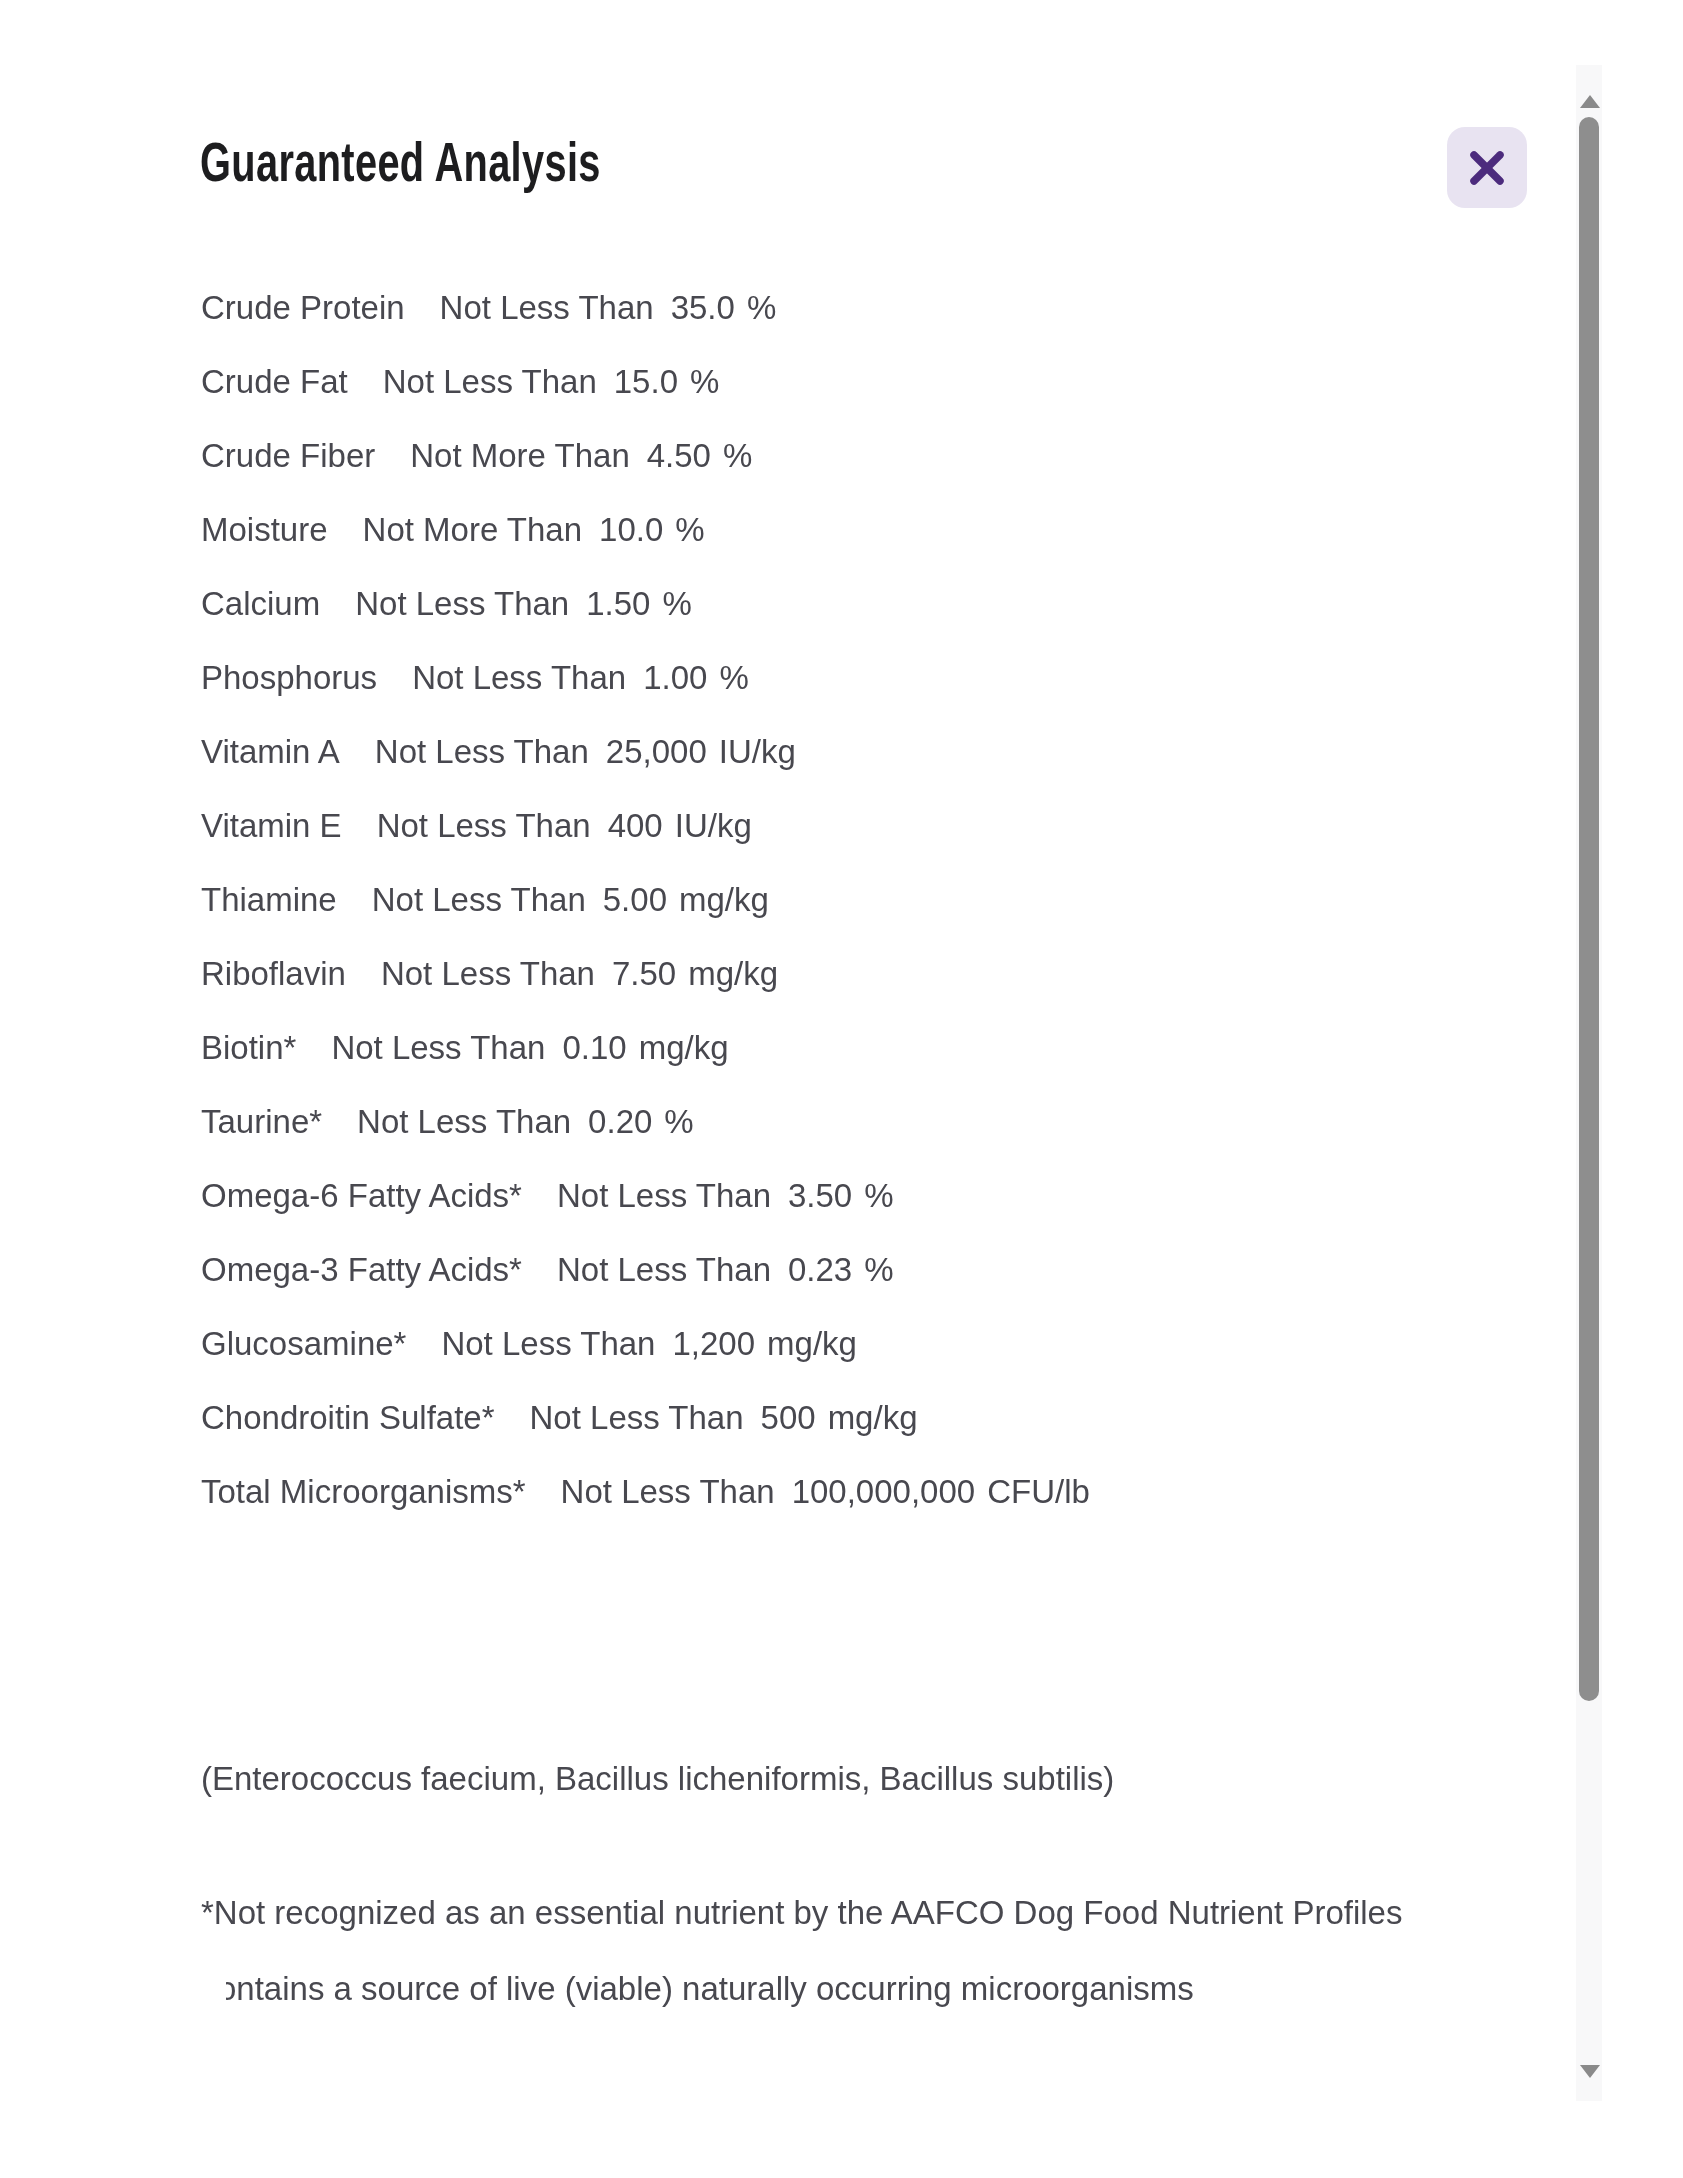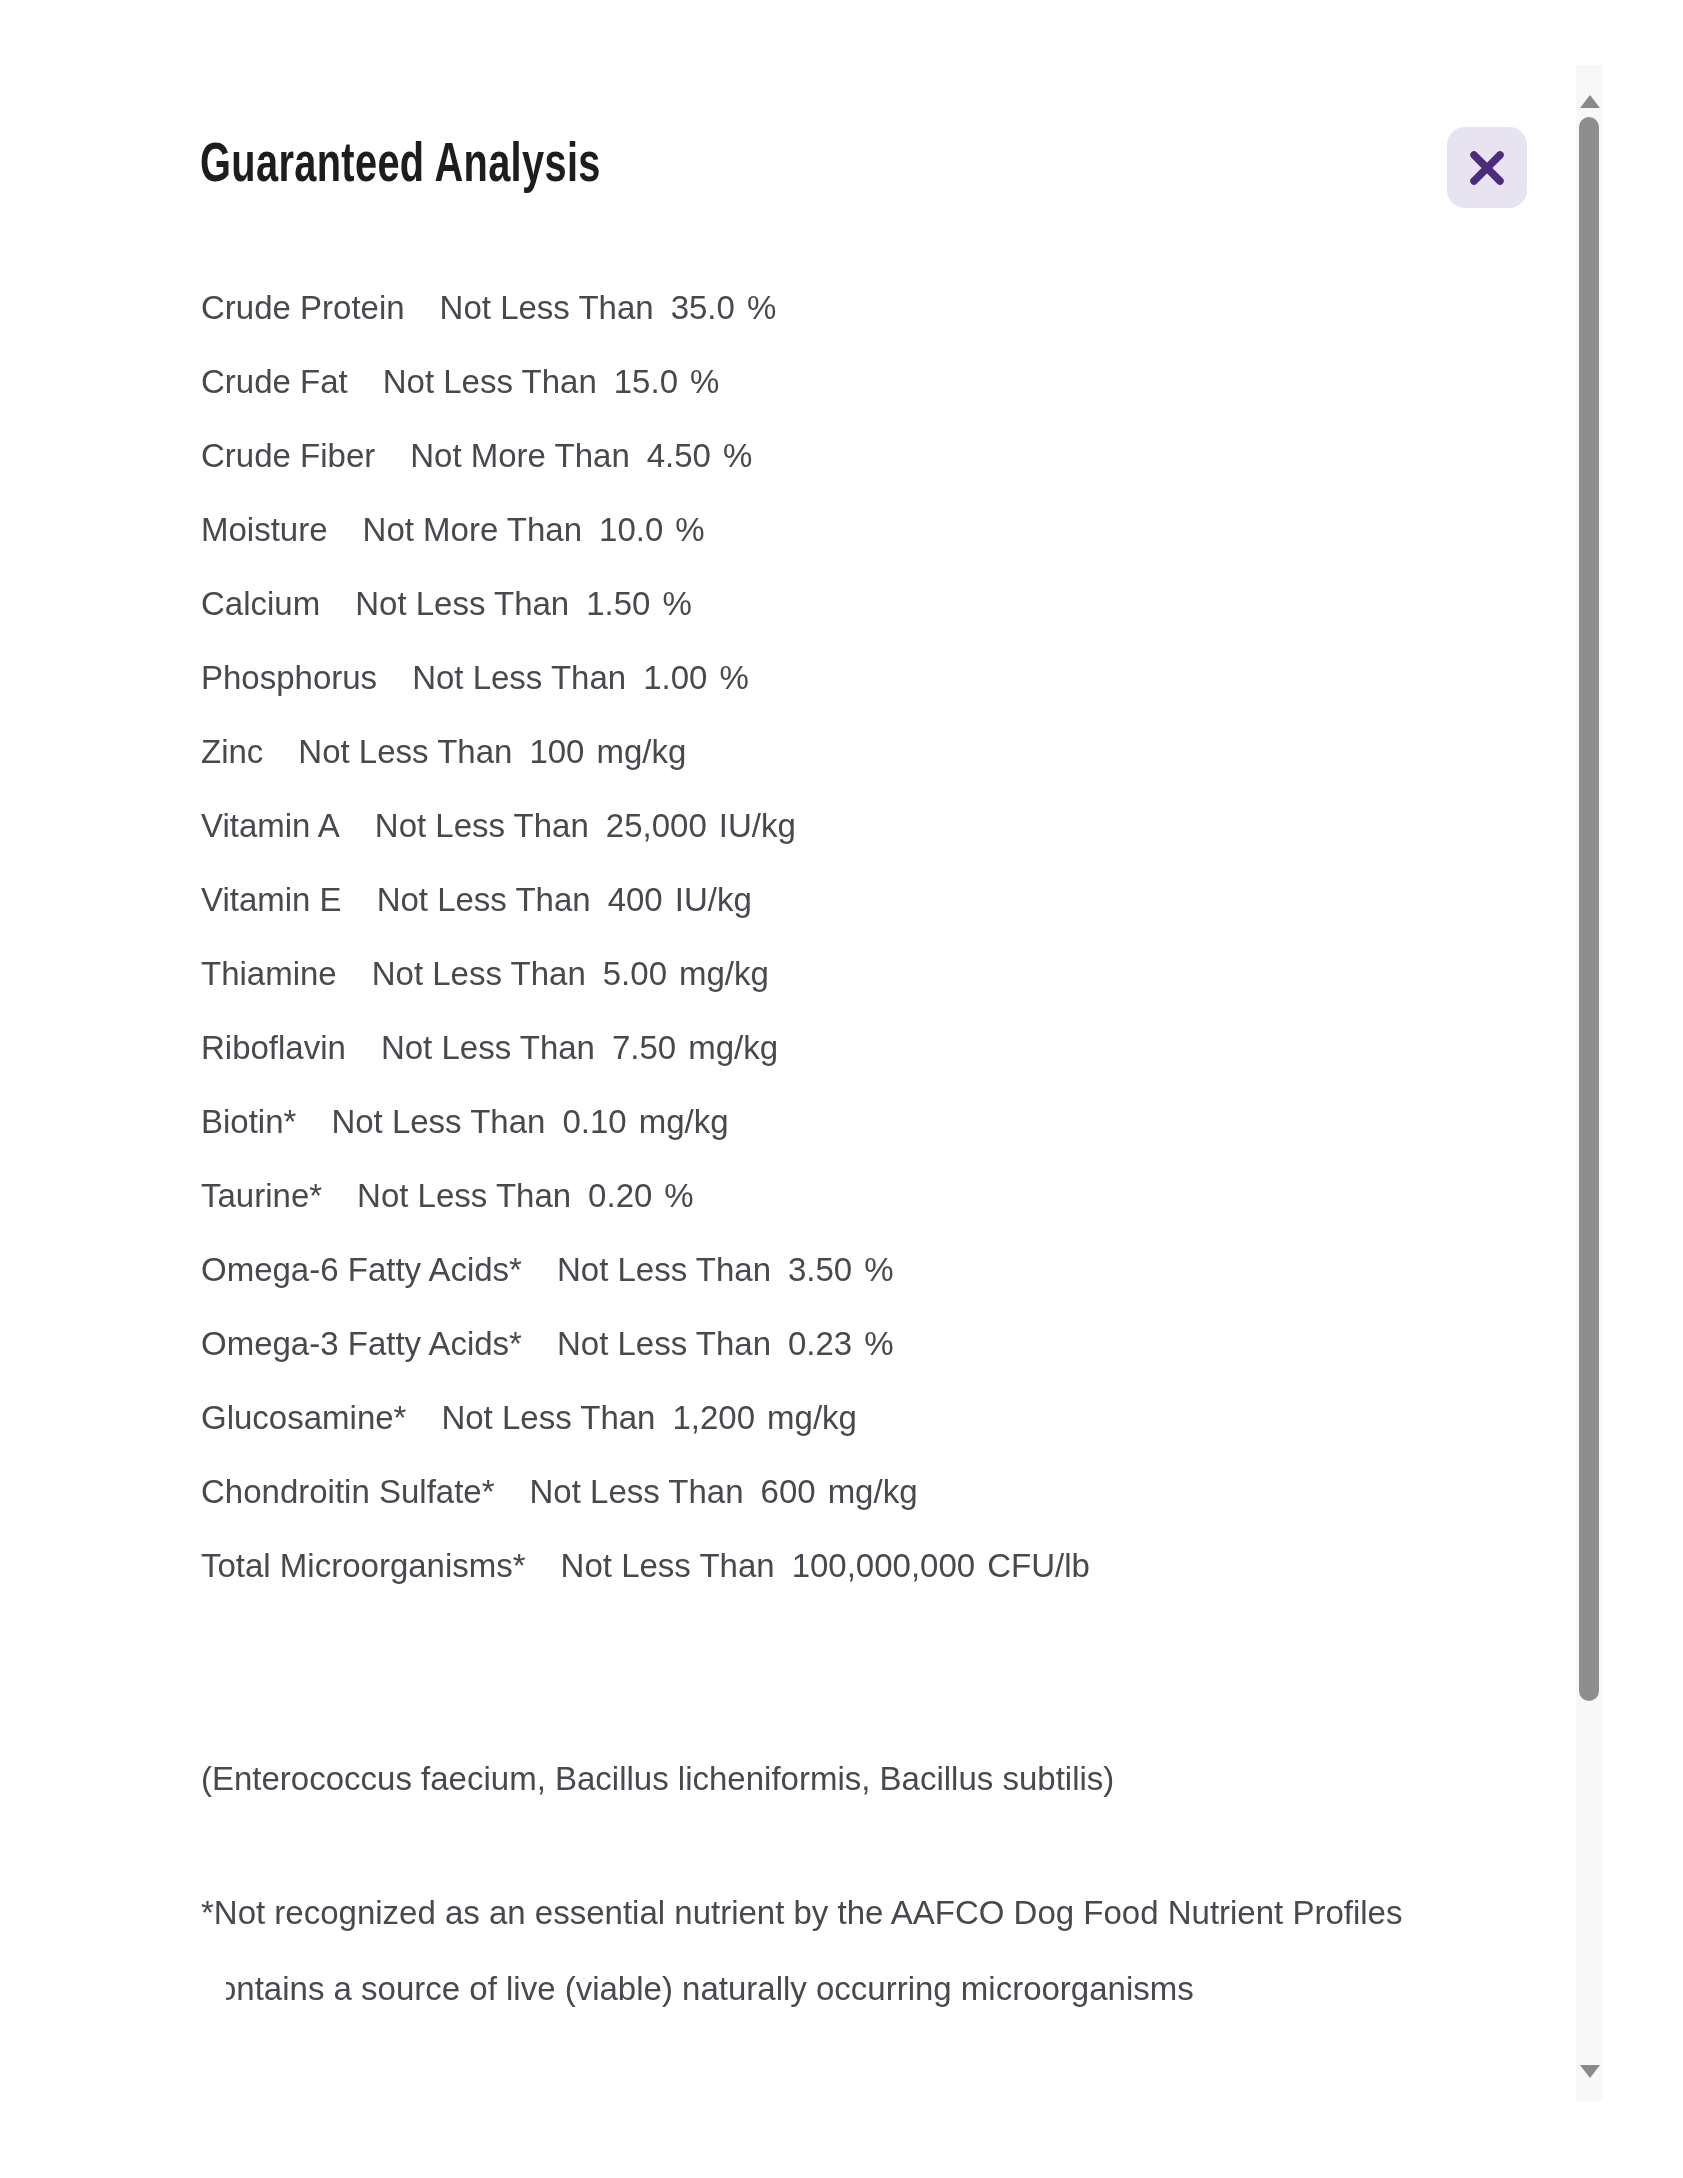--- a/index.html
+++ b/index.html
@@ -134,23 +134,20 @@
   </div>
 
   <div class="row">
     <span class="nname">Calcium</span><span class="qualifier">Not Less Than</span><span class="val">1.50</span><span class="unit">%</span>
   </div>
 
   <div class="row">
     <span class="nname">Phosphorus</span><span class="qualifier">Not Less Than</span><span class="val">1.00</span><span class="unit">%</span>
   </div>
 
-  <div class="row">
-    <span class="nname">Zinc</span><span class="qualifier">Not Less Than</span><span class="val">100</span><span class="unit">mg/kg</span>
-  </div>
 
   <div class="row">
     <span class="nname">Vitamin A</span><span class="qualifier">Not Less Than</span><span class="val">25,000</span><span class="unit">IU/kg</span>
   </div>
 
   <div class="row">
     <span class="nname">Vitamin E</span><span class="qualifier">Not Less Than</span><span class="val">400</span><span class="unit">IU/kg</span>
   </div>
 
   <div class="row">
@@ -176,21 +173,21 @@
 
   <div class="row">
     <span class="nname">Omega-3 Fatty Acids*</span><span class="qualifier">Not Less Than</span><span class="val">0.23</span><span class="unit">%</span>
   </div>
 
   <div class="row">
     <span class="nname">Glucosamine*</span><span class="qualifier">Not Less Than</span><span class="val">1,200</span><span class="unit">mg/kg</span>
   </div>
 
   <div class="row">
-    <span class="nname">Chondroitin Sulfate*</span><span class="qualifier">Not Less Than</span><span class="val">600</span><span class="unit">mg/kg</span>
+    <span class="nname">Chondroitin Sulfate*</span><span class="qualifier">Not Less Than</span><span class="val">500</span><span class="unit">mg/kg</span>
   </div>
 
   <div class="row">
     <span class="nname">Total Microorganisms*</span><span class="qualifier">Not Less Than</span><span class="val">100,000,000</span><span class="unit">CFU/lb</span>
   </div>
 </div>
 
 <div class="footnote fn-micro">(Enterococcus faecium, Bacillus licheniformis, Bacillus subtilis)</div>
 <div class="footnote fn-aafco">*Not recognized as an essential nutrient by the AAFCO Dog Food Nutrient Profiles</div>
 <div class="fn-viable-wrap">

